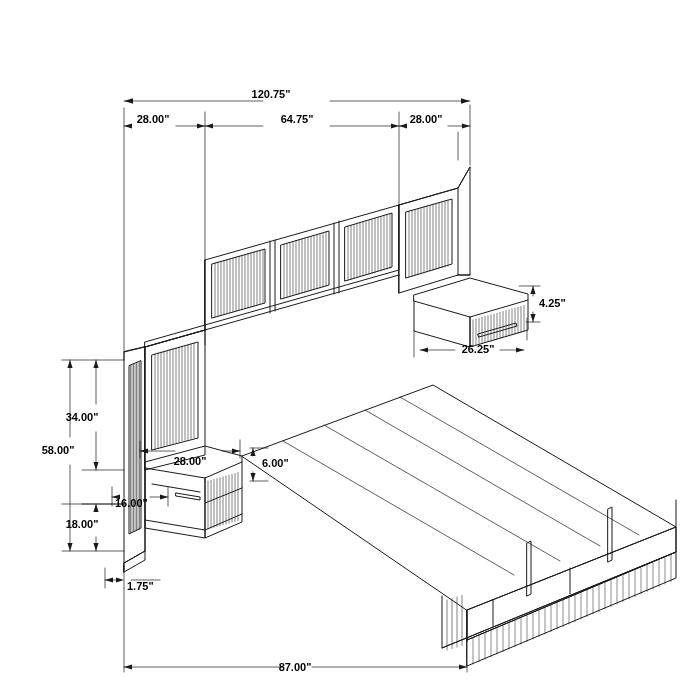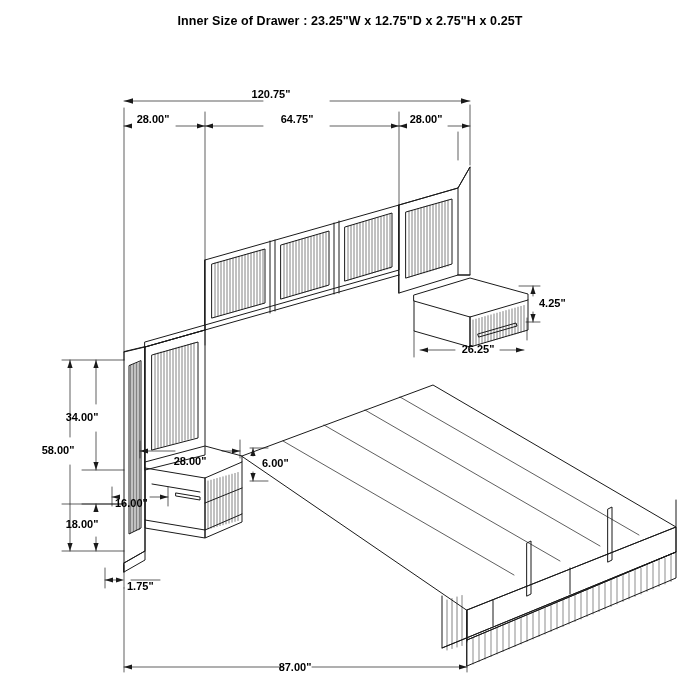--- a/index.html
+++ b/index.html
@@ -37,21 +37,20 @@
     font-weight: bold;
     color: #000000;
     white-space: nowrap;
   }
 </style>
 </head>
 <body>
 
 <div id="page">
 
-  <div id="title">Inner Size of Drawer : 23.25"W x 12.75"D x 2.75"H x 0.25T</div>
 
   <svg id="drawing" width="700" height="700" viewBox="0 0 700 700">
     <g fill="none" stroke="#1a1a1a" stroke-width="1" stroke-linejoin="round" stroke-linecap="round">
 
       <g stroke-width="0.7">
 
         <line x1="124" y1="108" x2="124" y2="360"></line>
         <line x1="205" y1="112" x2="205" y2="345"></line>
         <line x1="399" y1="112" x2="399" y2="205"></line>
         <line x1="470" y1="105" x2="470" y2="165"></line>

